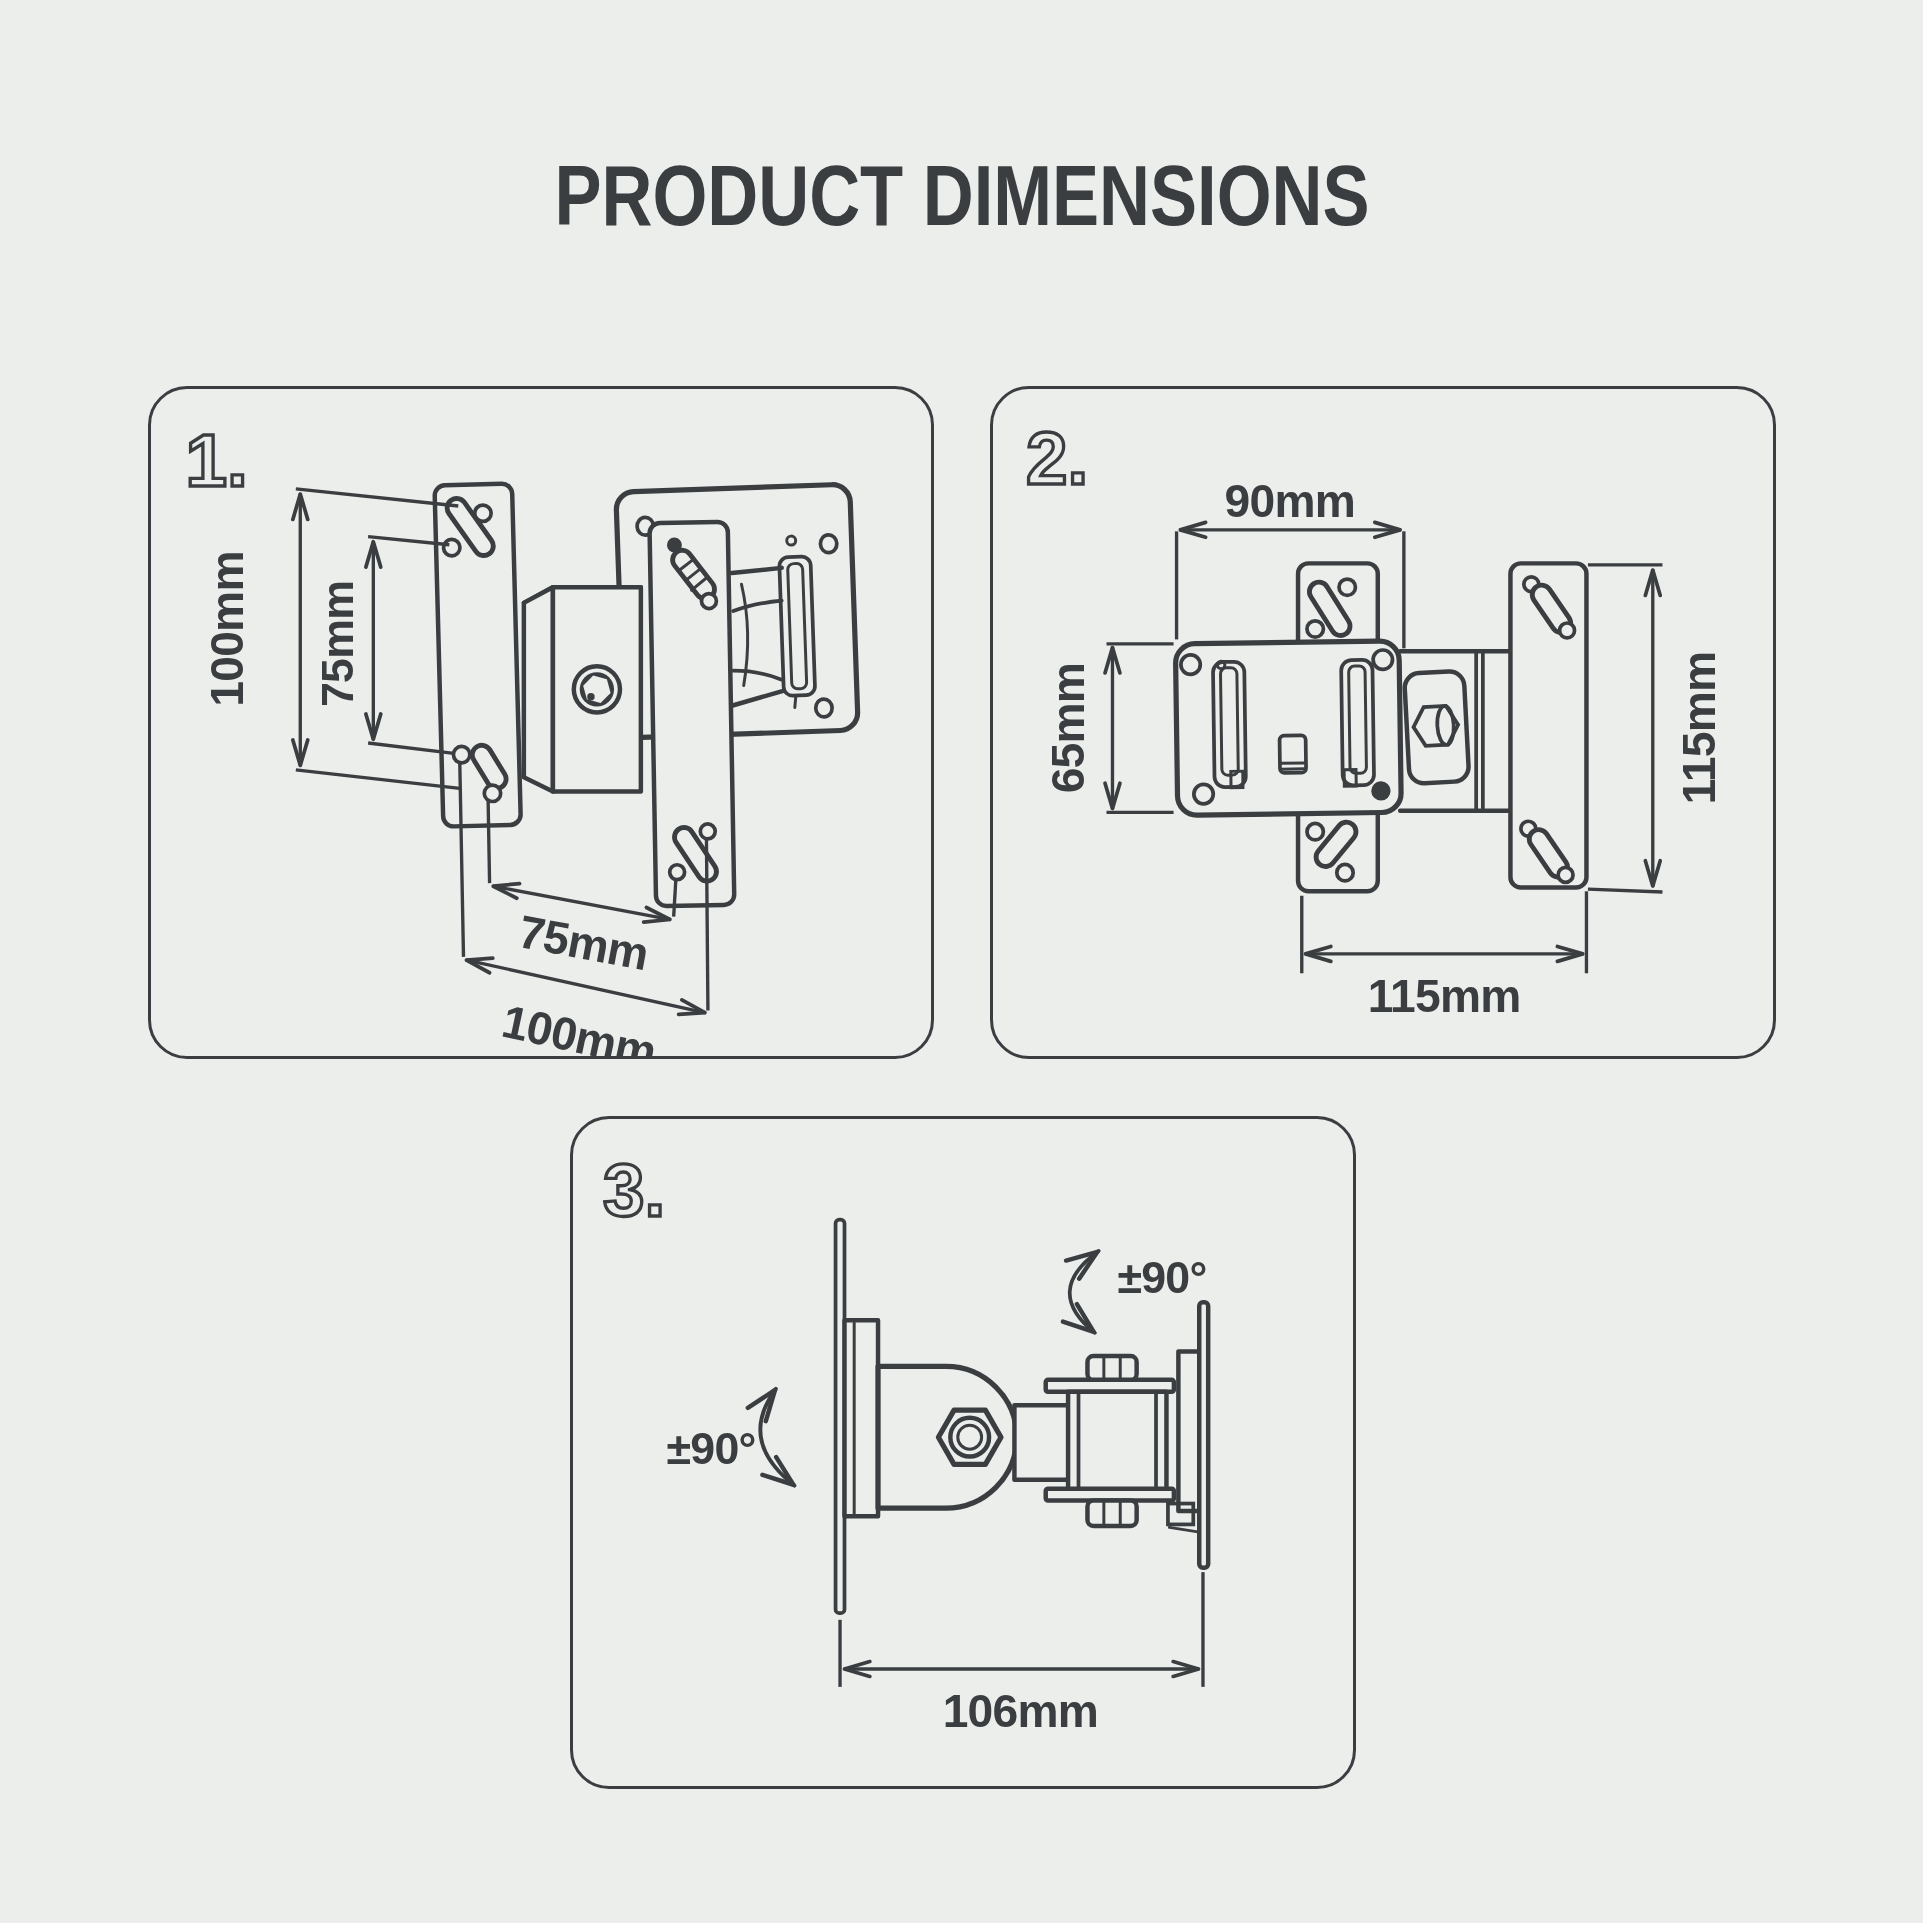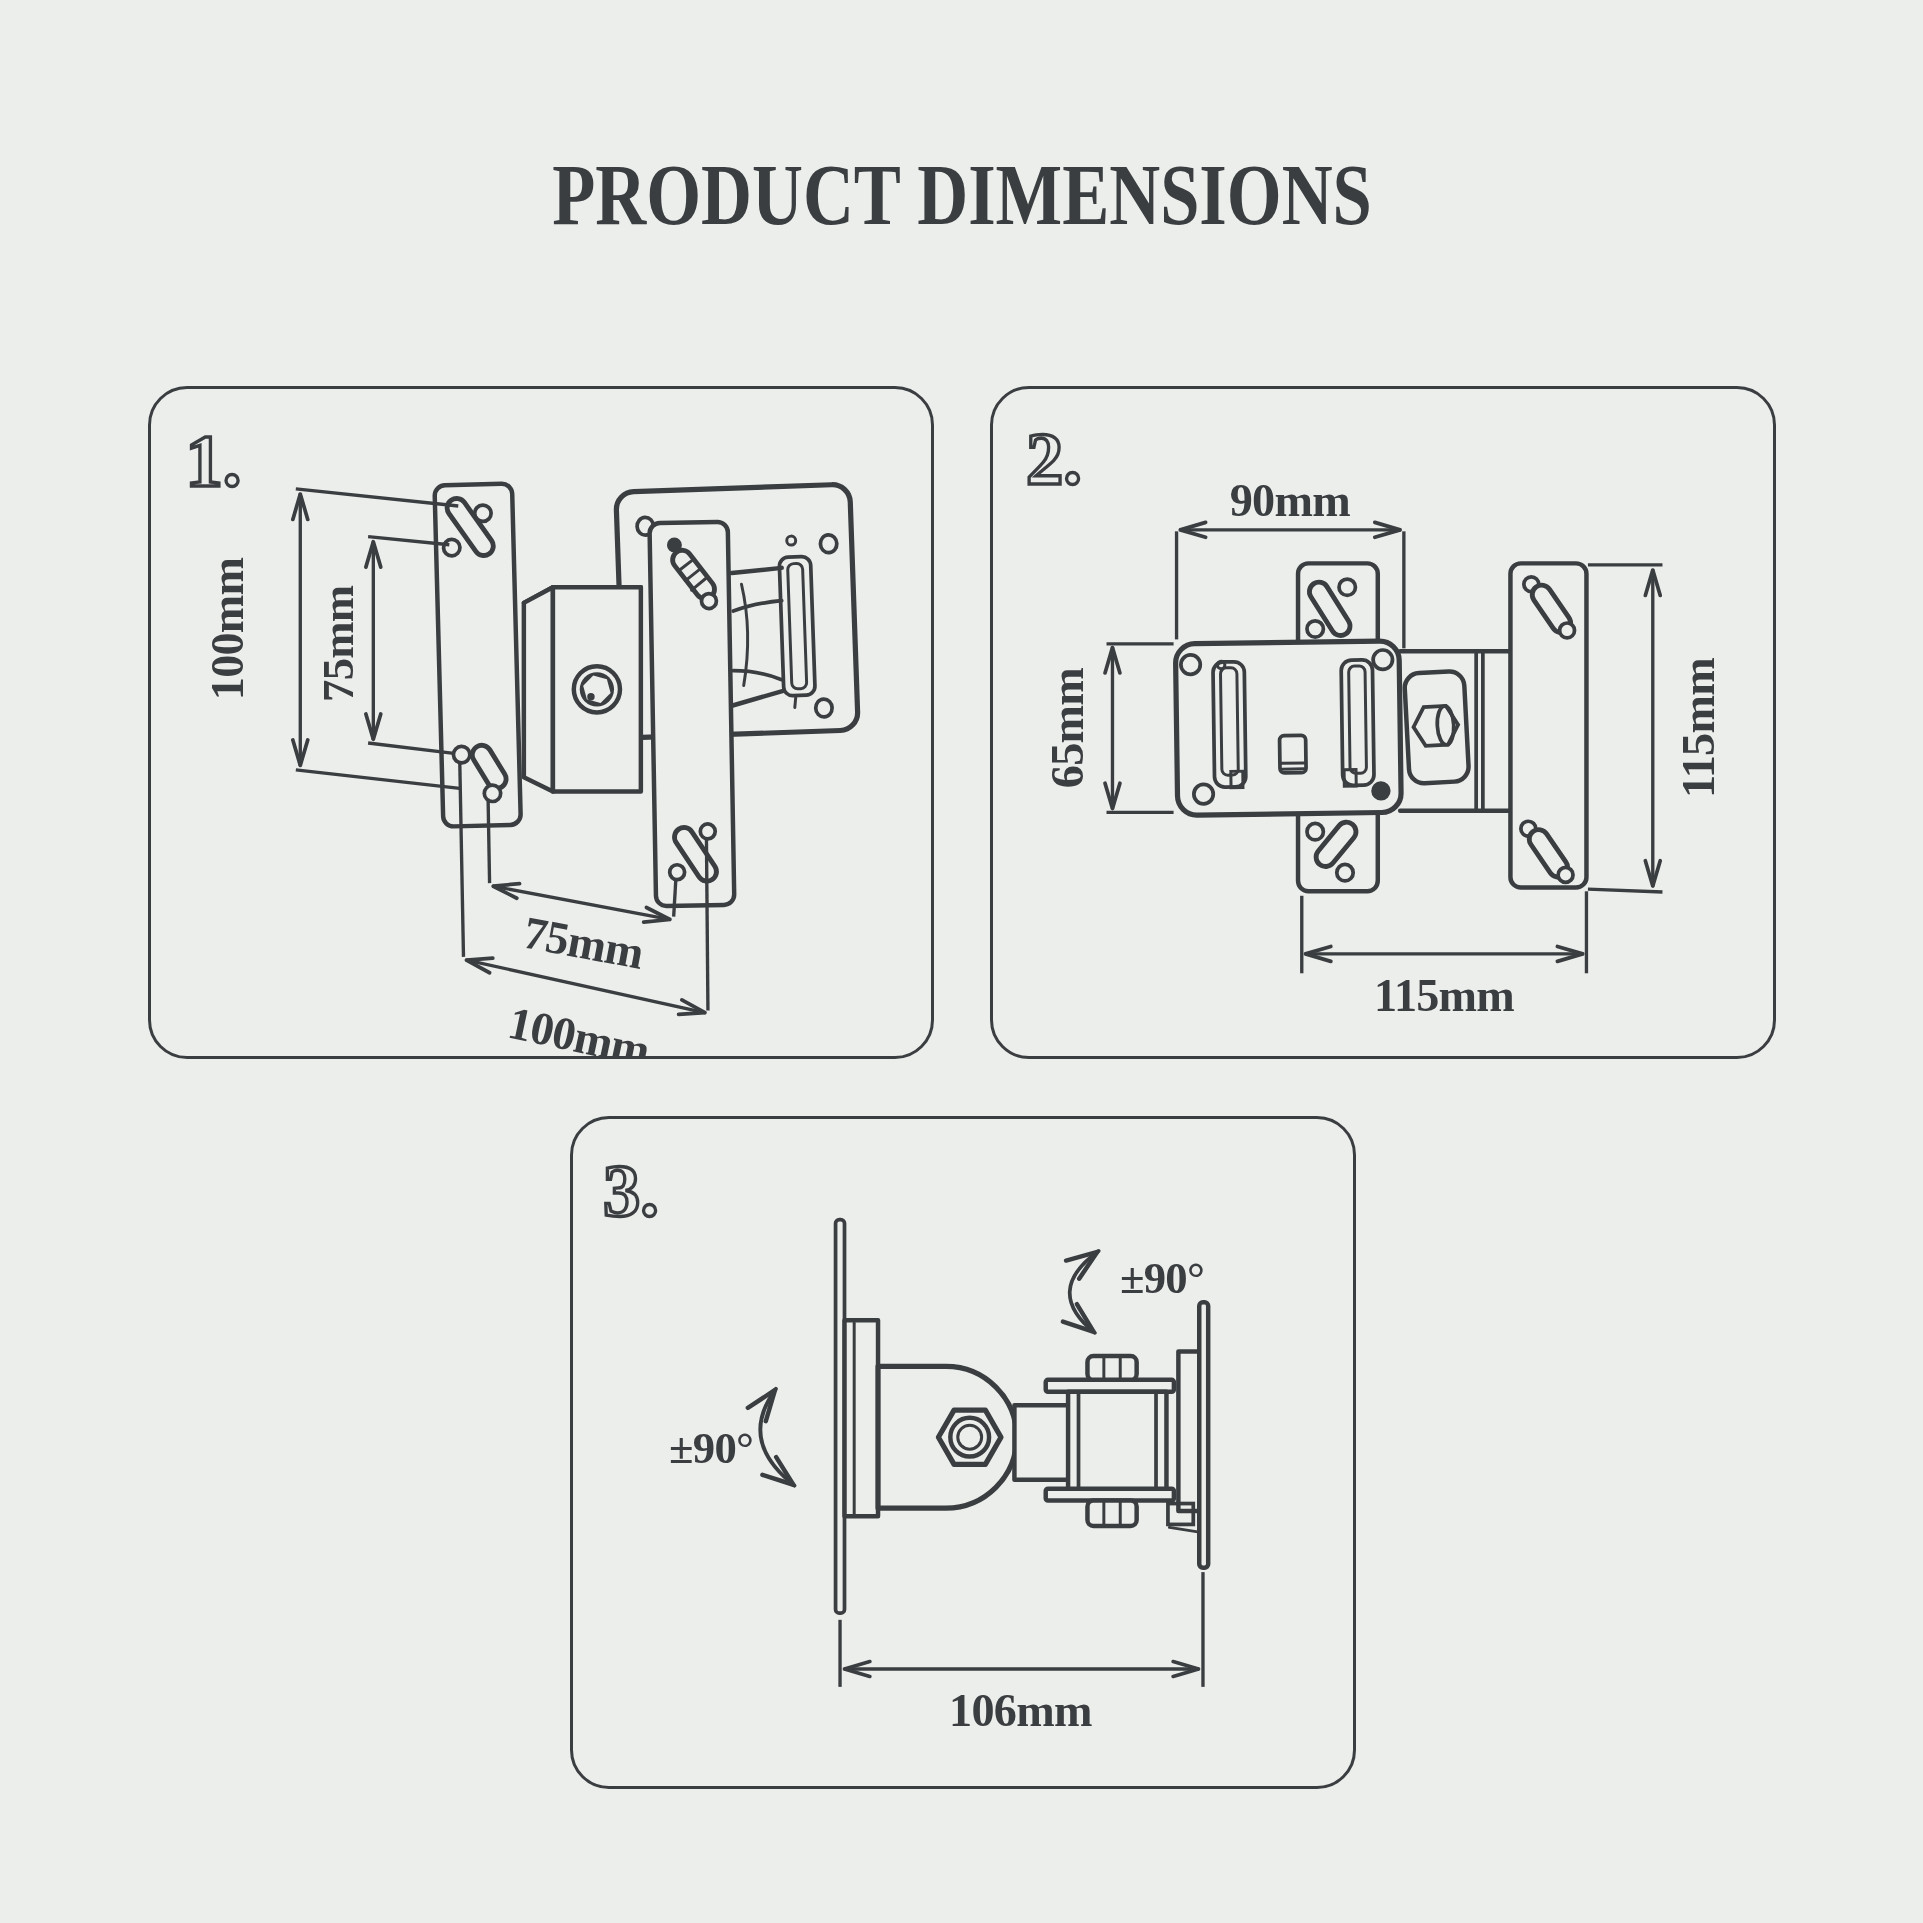--- a/index.html
+++ b/index.html
@@ -1,19 +1,19 @@
 <!DOCTYPE html>
 <html style="--background: #eceeec; --ink: #3b3e41;font-size:12px"><head>
 <meta charset="utf-8">
 <style>
   :root { --background:#eceeec; --ink:#3b3e41; }
   * { margin:0; padding:0; box-sizing:border-box; }
   html,body { width:1924px; height:1924px; background:var(--background); overflow:hidden;
               font-family:"Liberation Sans", sans-serif; }
-  .stage { position:absolute; inset:0; width:1924px; height:1924px;font-family:Liberation Serif, serif; }
+  .stage { position:absolute; inset:0; width:1924px; height:1924px; }
   .page-title { position:absolute; top:150px; left:0; width:1924px; text-align:center;
                 font-size:86px; font-weight:700; line-height:1.05; color:var(--ink);
                 letter-spacing:0; transform:scaleX(.82); transform-origin:50% 50%; }
   .panel { position:absolute; width:786px; height:673px; border:3.8px solid var(--ink);
            border-radius:39px; background:var(--background); }
   #panel-1 { left:148px; top:386px; }
   #panel-2 { left:990px; top:386px; }
   #panel-3 { left:570px; top:1116px; }
   .panel svg { width:100%; height:100%; display:block; }
 

